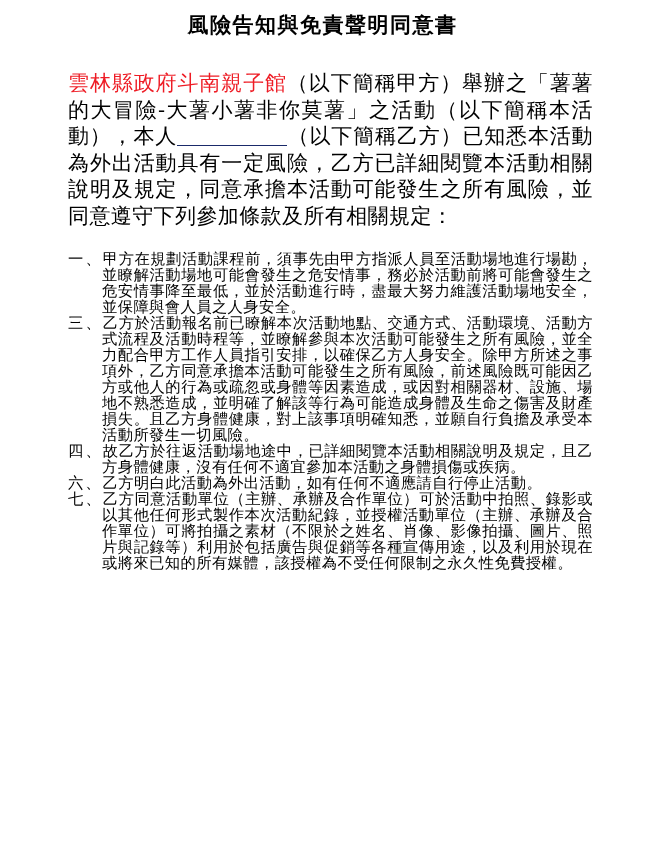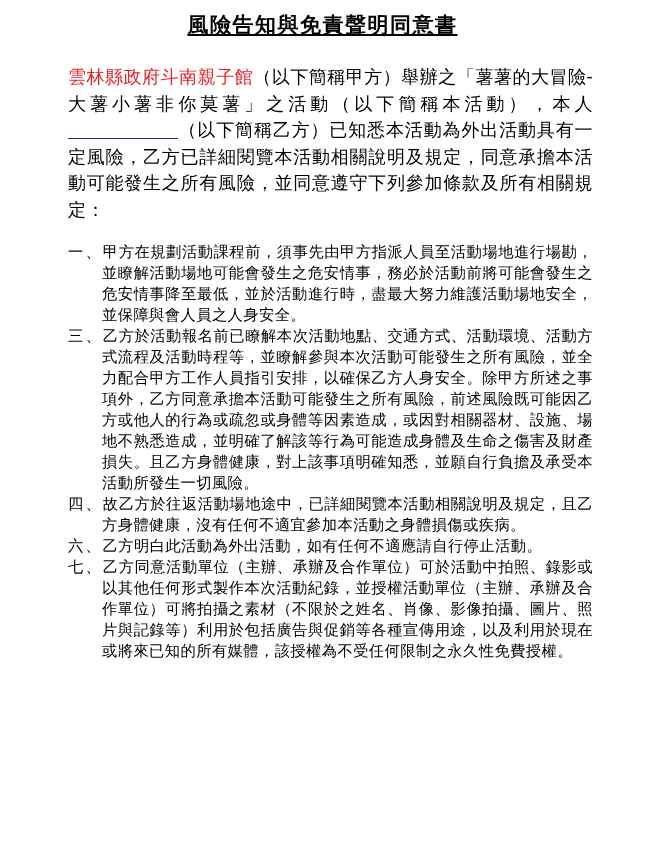--- a/index.html
+++ b/index.html
@@ -21,29 +21,28 @@
     padding: 0;
     position: relative;
   }
   .doc-title {
     text-align: center;
     font-size: 21px;
     font-weight: bold;
     letter-spacing: 1.5px;
     margin: 10px 0 0 0;
     line-height: 30px;
-    text-decoration: underline;
   }
   .content {
     padding: 0 52px 0 68px;
     box-sizing: border-box;
   }
   .intro {
-    margin-top: 24px;
-    font-size: 18px;
+    margin-top: 30px;
+    font-size: 21px;
     line-height: 26.6px;
     text-align: justify;
     text-justify: inter-ideograph;
     letter-spacing: 0.4px;
     text-indent: 0;
   }
   .red {
     color: #ee1c25;
   }
   .blank-line {
@@ -52,21 +51,21 @@
     border-bottom: 1px solid #1a2a6a;
     vertical-align: -3px;
   }
   .clause-list {
     margin: 18px 0 0 0;
     padding: 0;
     list-style: none;
   }
   .clause {
     font-size: 15.3px;
-    line-height: 21px;
+    line-height: 16px;
     text-align: justify;
     text-justify: inter-ideograph;
     letter-spacing: 0.4px;
     padding-left: 34px;
     text-indent: -34px;
     margin: 0;
   }
   .clause .marker {
     letter-spacing: 2px;
   }

